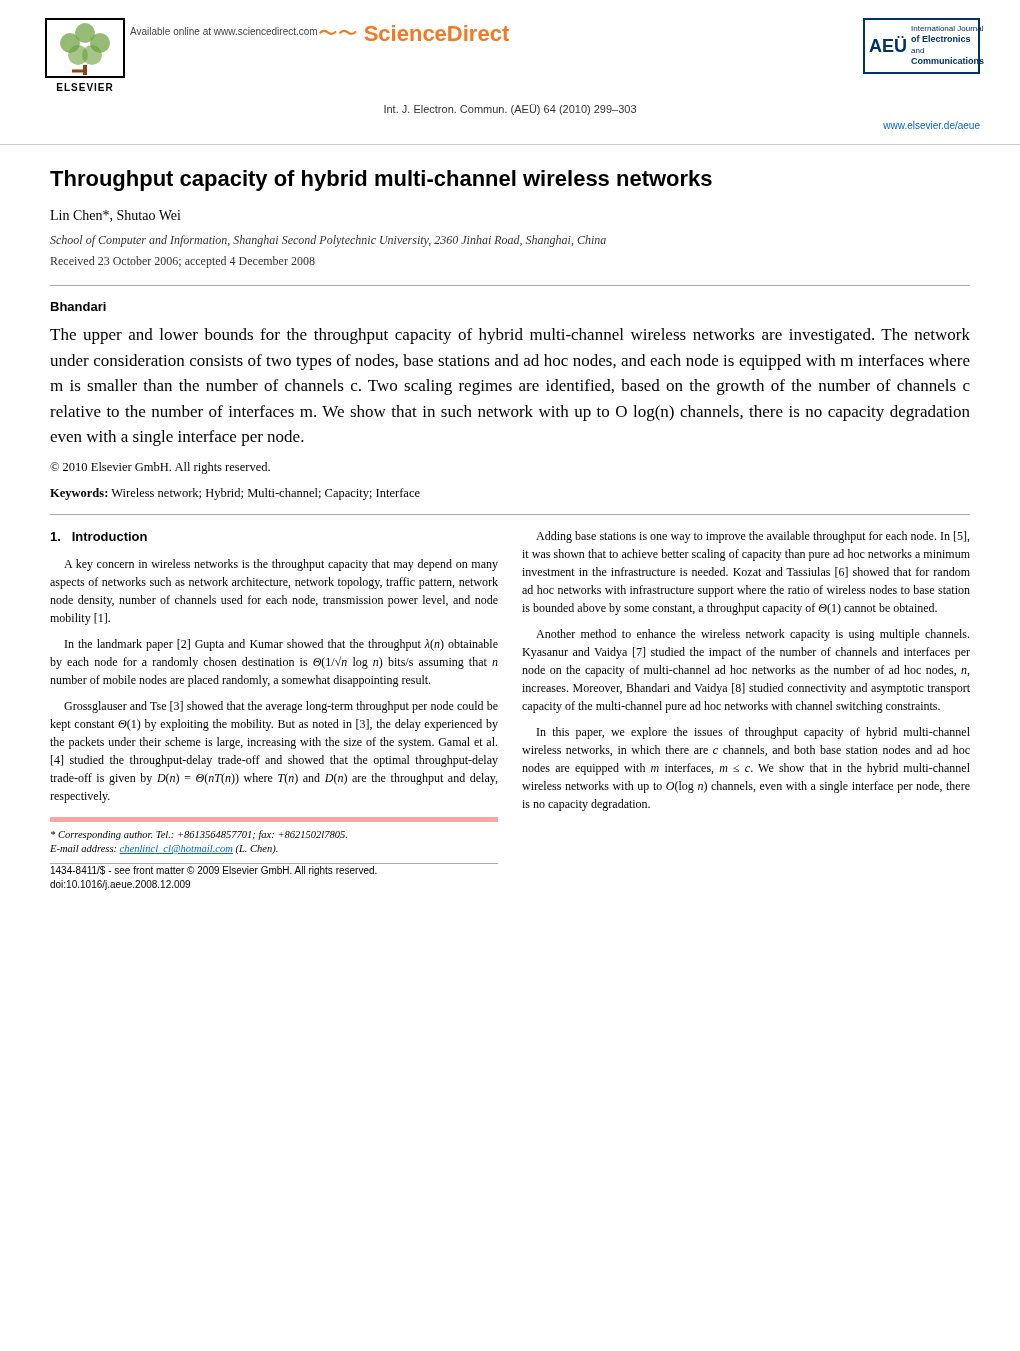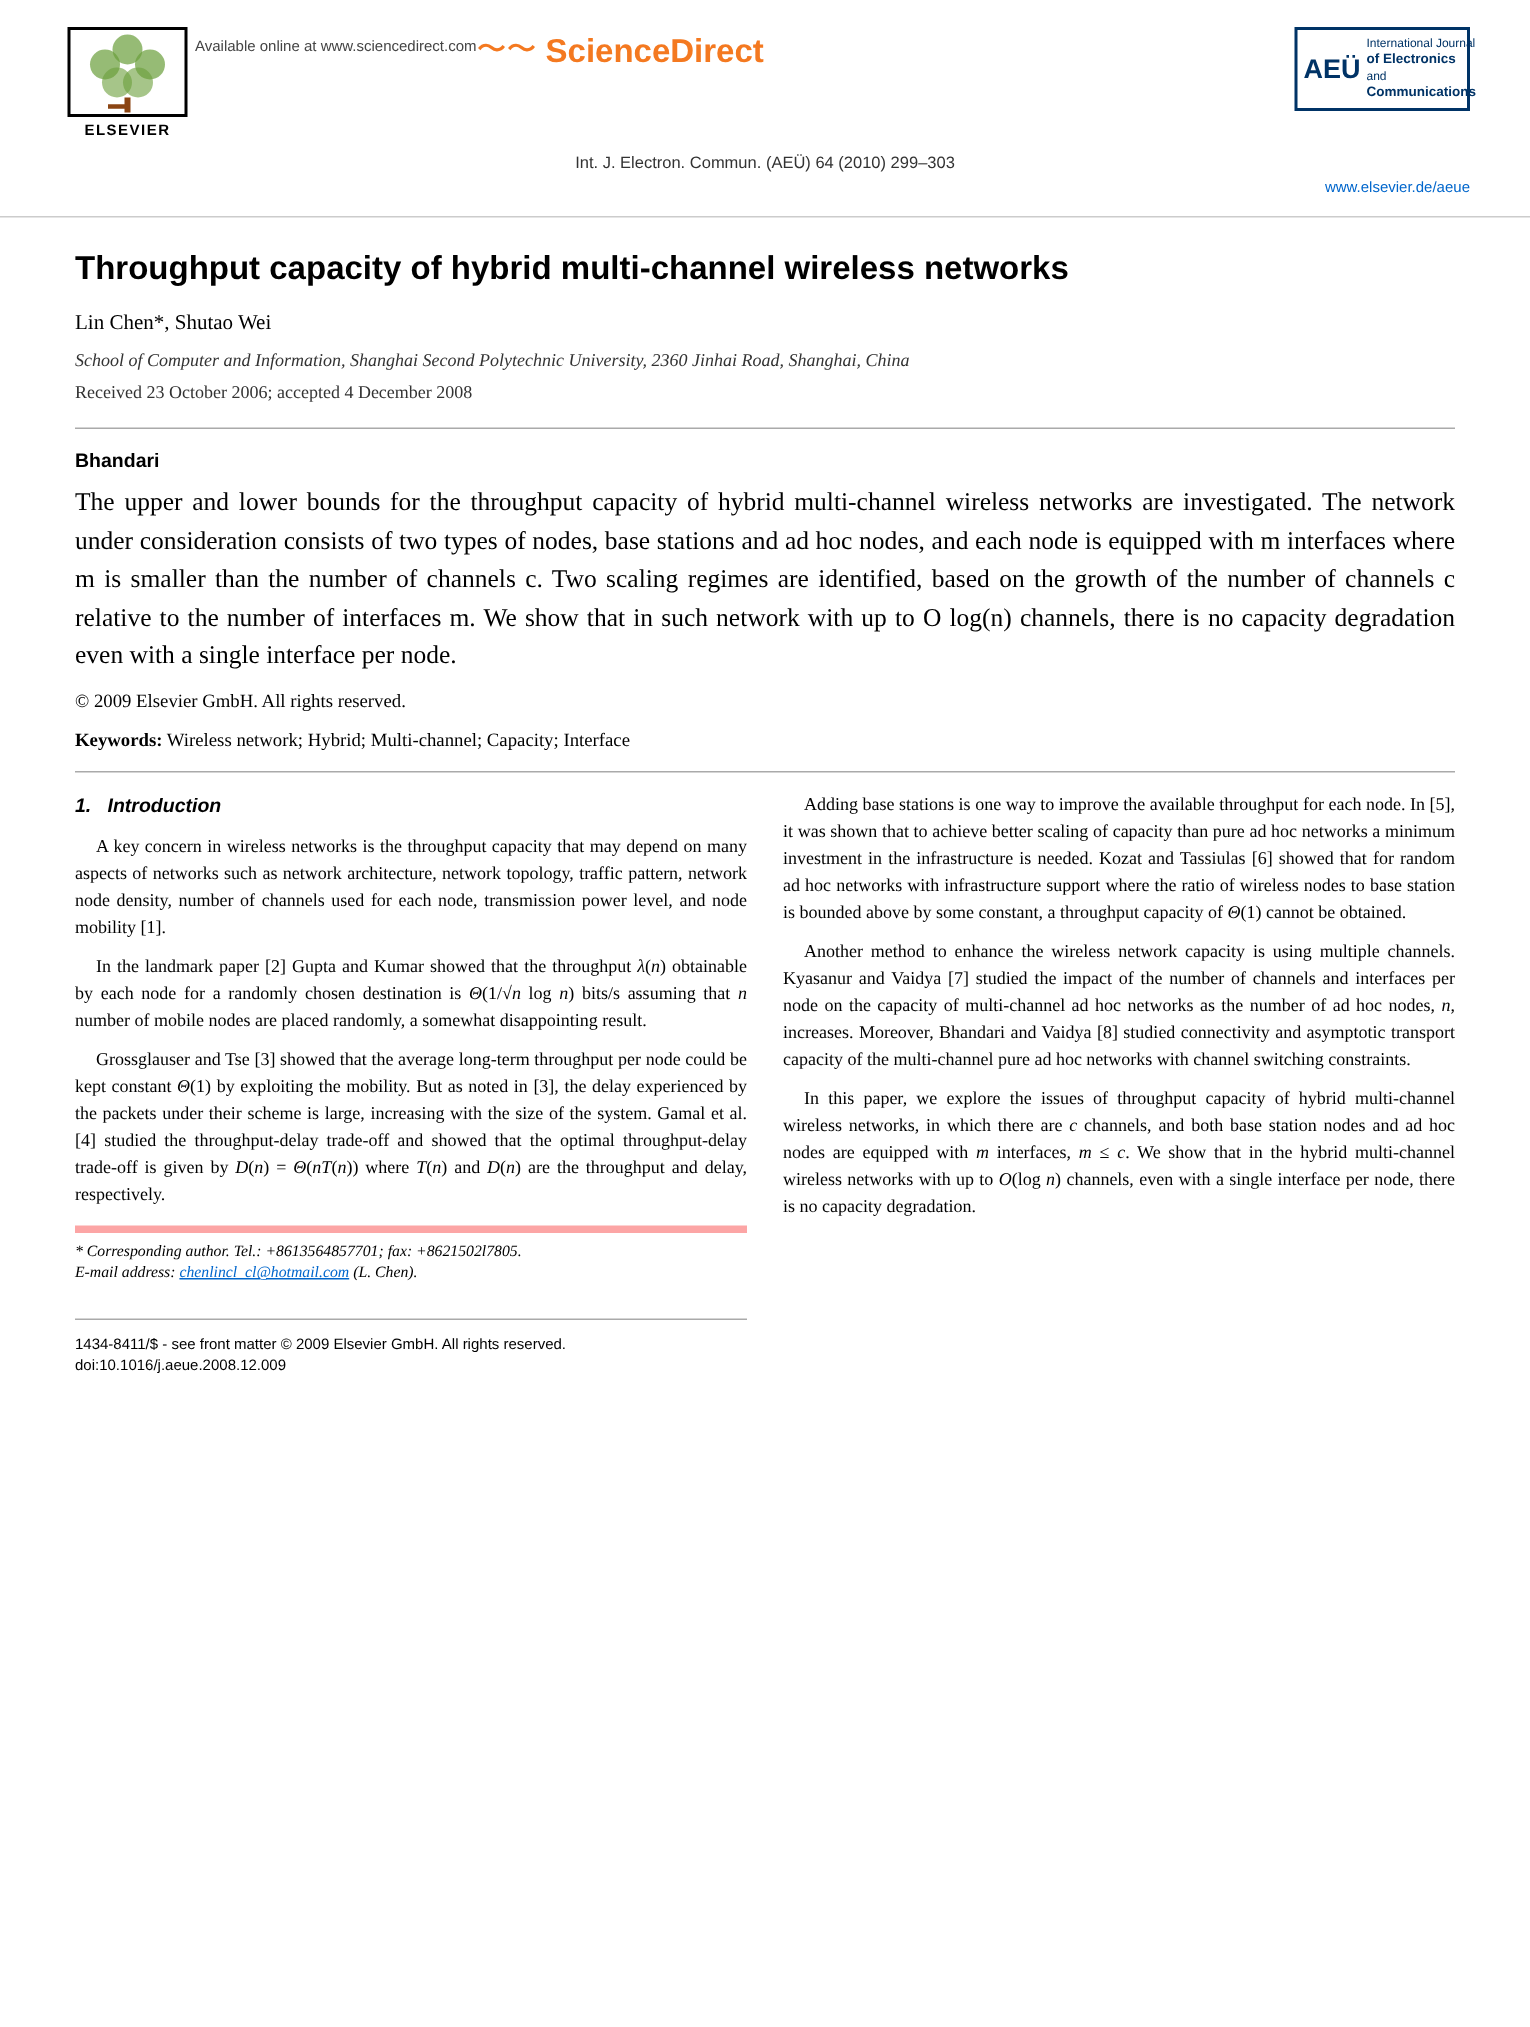--- a/index.html
+++ b/index.html
@@ -177,42 +177,41 @@
       flex: 1;
       font-size: 12px;
       line-height: 1.5;
       text-align: justify;
     }
     .section-heading {
       font-weight: bold;
       font-size: 13px;
       margin-bottom: 8px;
       font-family: Arial, sans-serif;
-      font-style: italic;
     }
     .col p {
       margin-bottom: 8px;
       text-indent: 14px;
     }
     .col p:first-of-type {
       text-indent: 14px;
     }
     .footnote-area {
       border-top: 5px solid #fca5a5;
       padding-top: 6px;
       margin-top: 12px;
       font-size: 10.5px;
       line-height: 1.4;
       font-style: italic;
       font-family: Liberation Serif, serif;
     }
     .footnote-bottom {
       border-top: 1px solid #aaa;
-      padding-top: 10px;
-      margin-top: 22px;
+      padding-top: 0;
+      margin-top: 6px;
       font-size: 10px;
       line-height: 1.4;
       font-family: Arial, sans-serif;
     }
     em { font-style: italic; }
     
     .waves {
       display: inline-block;
       color: #f47920;
       font-size: 20px;
@@ -272,21 +271,21 @@
     <div class="affiliation">School of Computer and Information, Shanghai Second Polytechnic University, 2360 Jinhai Road, Shanghai, China</div>
 
     <div class="received">Received 23 October 2006; accepted 4 December 2008</div>
 
     <hr class="divider">
 
     <div class="section-label">Bhandari</div>
     <div class="abstract-text">
       <span>The upper and lower bounds for the throughput capacity of hybrid multi-channel wireless networks are investigated. The network under consideration consists of two types of nodes, base stations and ad hoc nodes, and each node is equipped with m interfaces where m is smaller than the number of channels c. Two scaling regimes are identified, based on the growth of the number of channels c relative to the number of interfaces m. We show that in such network with up to O log(n) channels, there is no capacity degradation even with a single interface per node.</span>
     </div>
-    <div class="copyright">© 2009 Elsevier GmbH. All rights reserved.</div>
+    <div class="copyright">© 2010 Elsevier GmbH. All rights reserved.</div>
     <div class="keywords-line">
       <span class="keywords-label">Keywords:</span>
       <span>Wireless network; Hybrid; Multi-channel; Capacity; Interface</span>
     </div>
 
     <hr class="divider">
 
     <div class="two-col">
 
       <div class="col">

